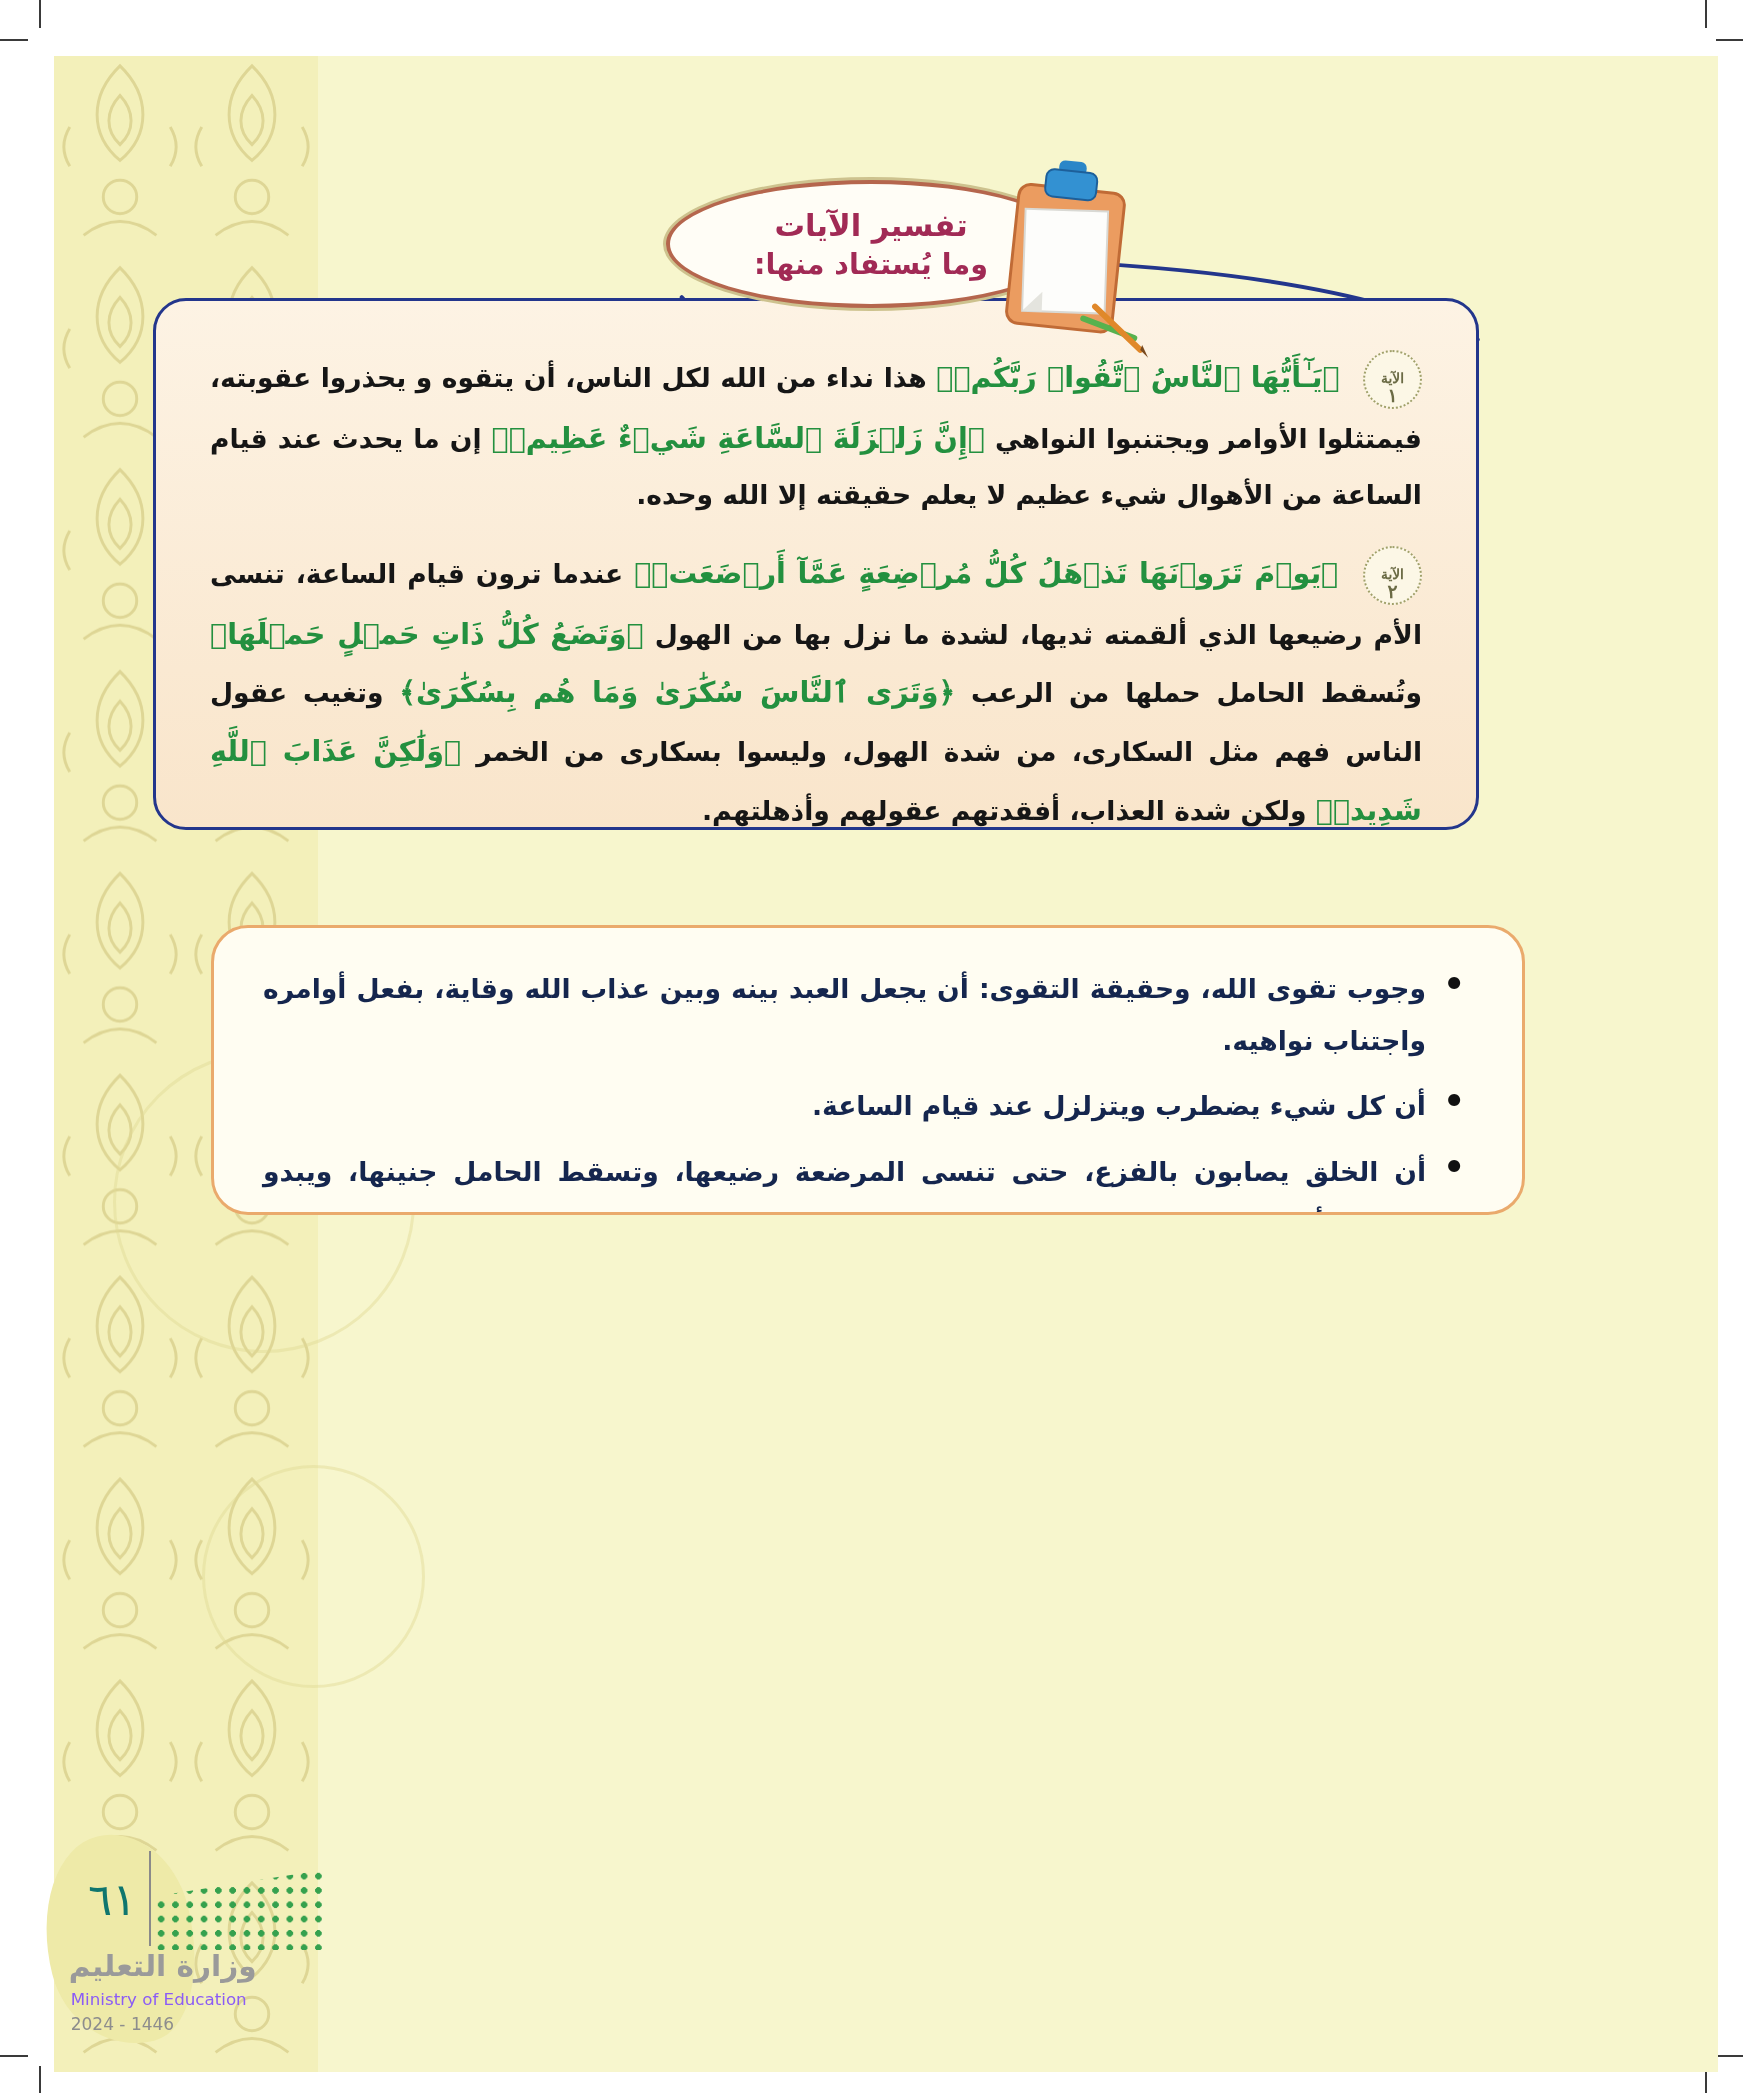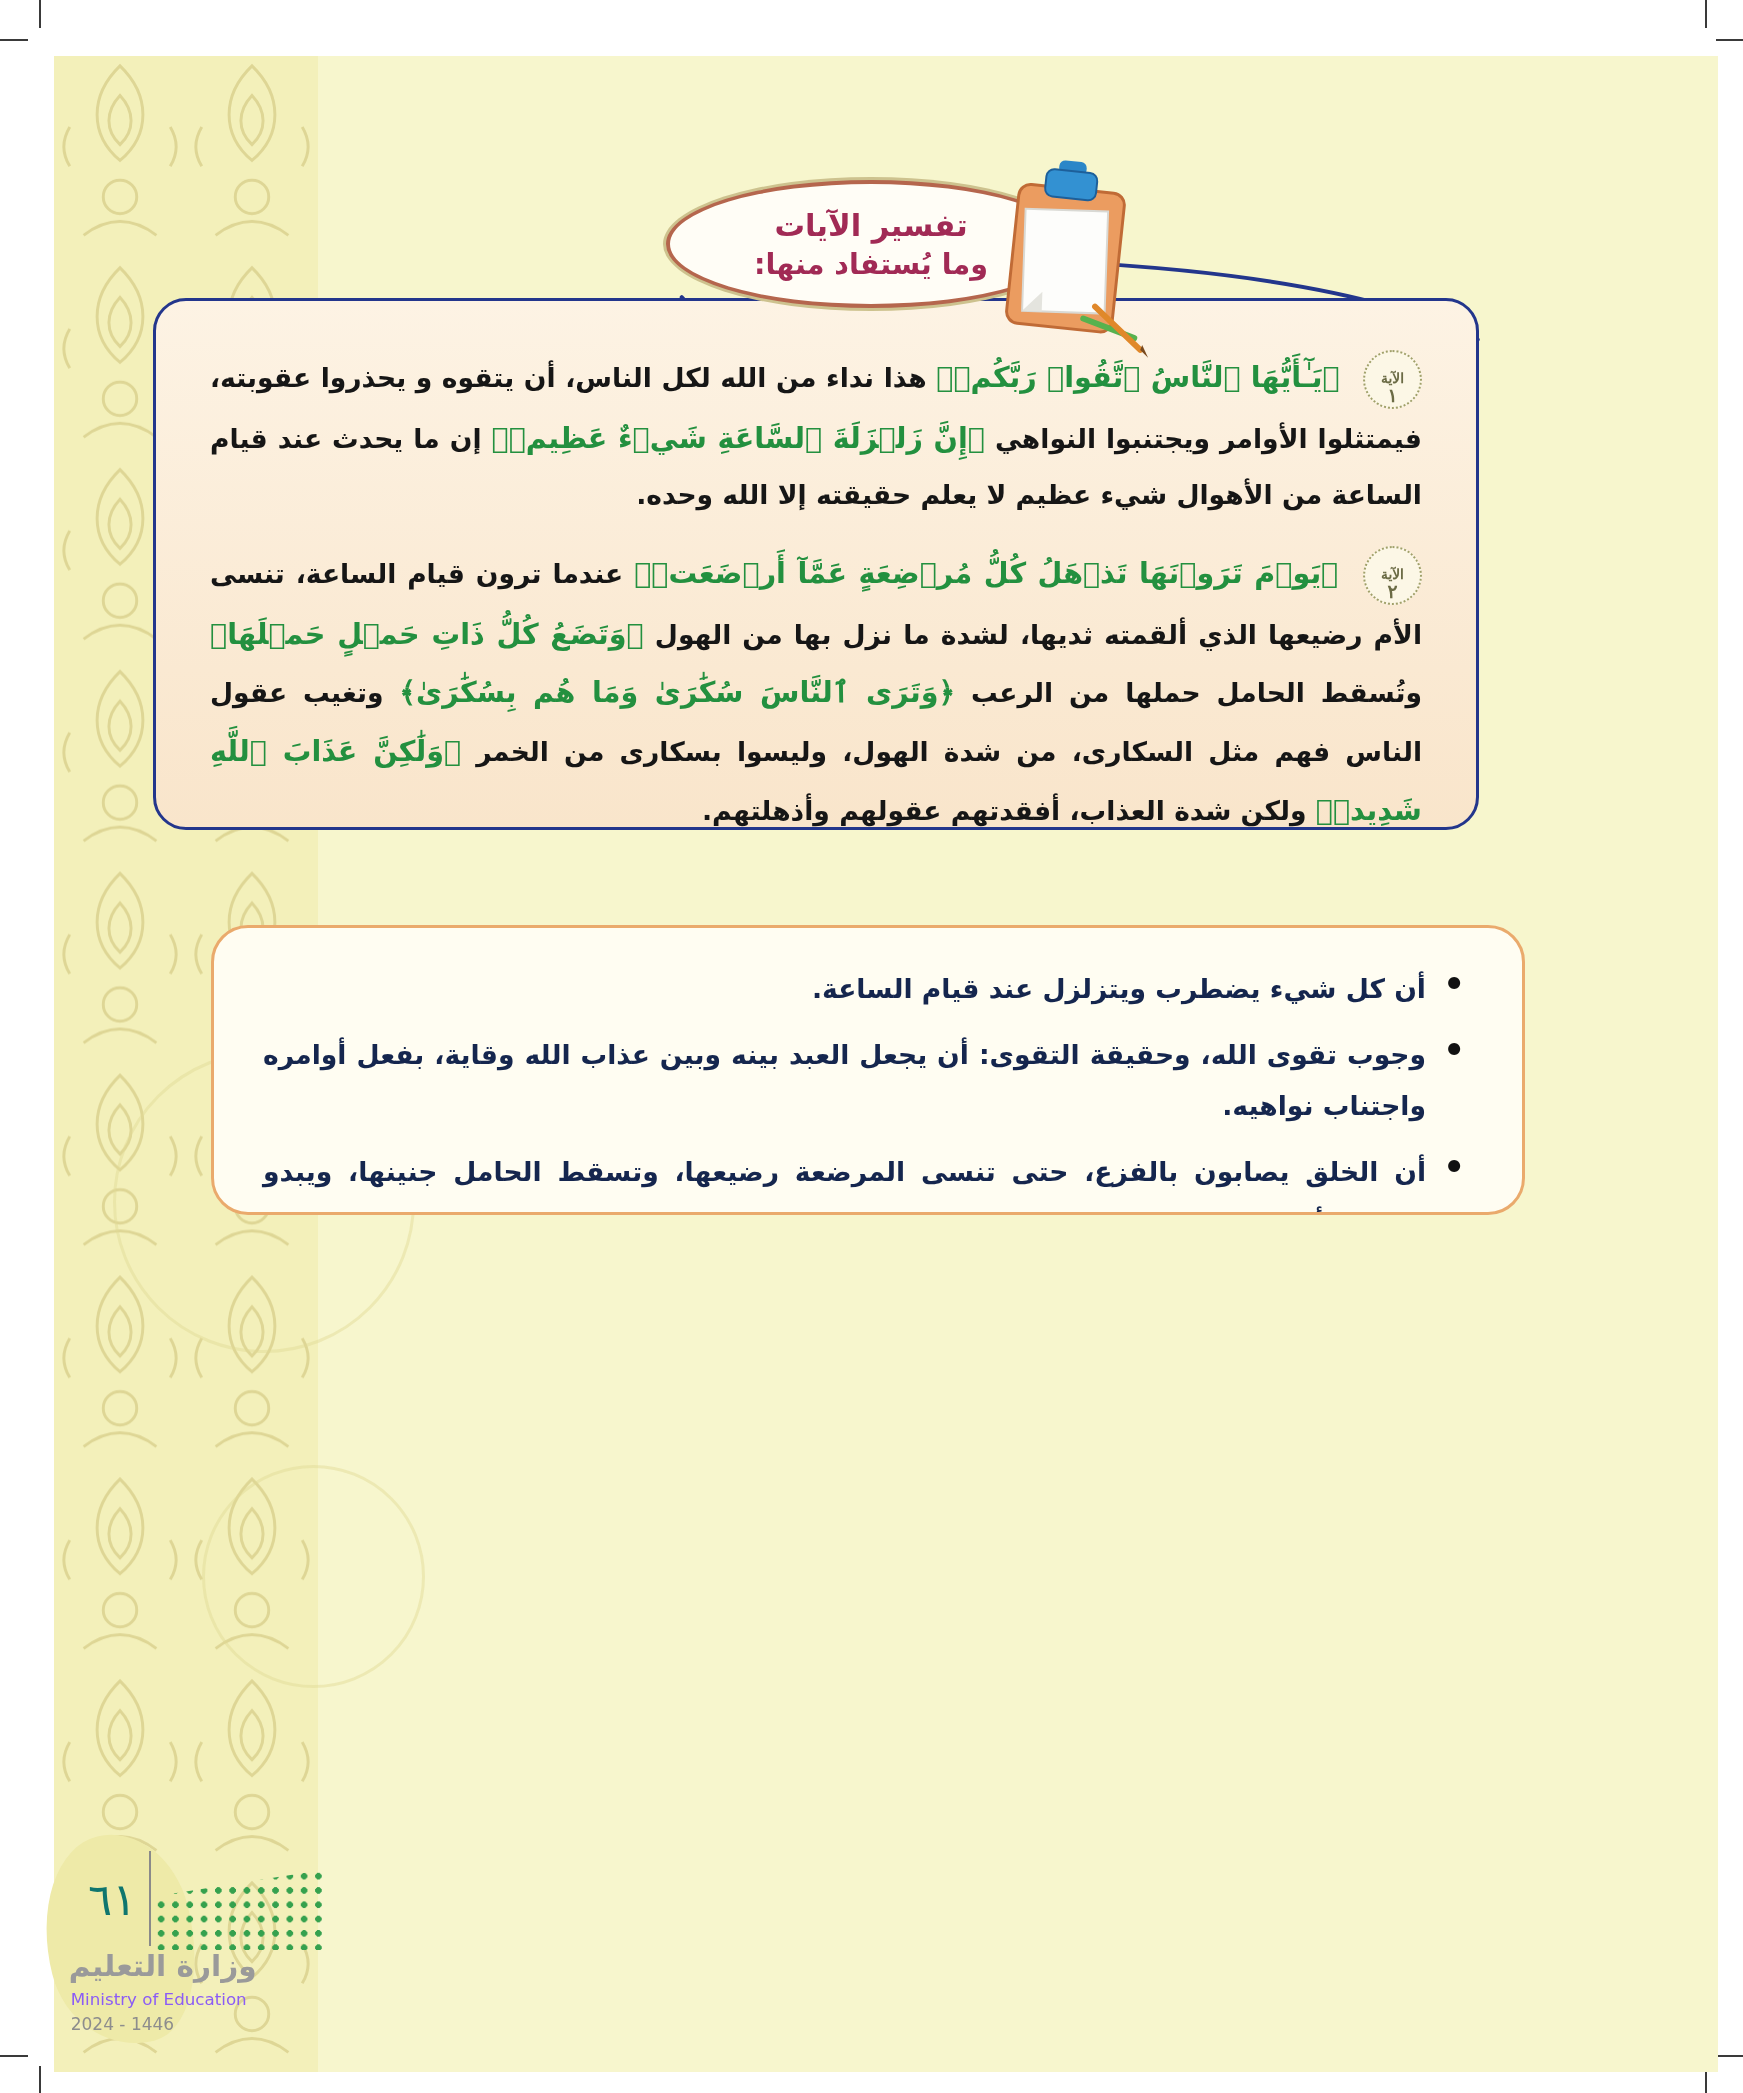--- a/index.html
+++ b/index.html
@@ -162,24 +162,24 @@
         <span>وتغيب عقول الناس فهم مثل السكارى، من شدة الهول، وليسوا بسكارى من الخمر</span>
         <span class="quran">﴿وَلَٰكِنَّ عَذَابَ ٱللَّهِ شَدِيدٞ﴾</span>
         <span>ولكن شدة العذاب، أفقدتهم عقولهم وأذهلتهم.</span>
       </p>
     </div>
 
 
     <div class="benefits-box">
       <ul class="benefits-list">
         <li>
-          <span>أن كل شيء يضطرب ويتزلزل عند قيام الساعة.</span>
+          <span>وجوب تقوى الله، وحقيقة التقوى: أن يجعل العبد بينه وبين عذاب الله وقاية، بفعل أوامره واجتناب نواهيه.</span>
         </li>
         <li>
-          <span>وجوب تقوى الله، وحقيقة التقوى: أن يجعل العبد بينه وبين عذاب الله وقاية، بفعل أوامره واجتناب نواهيه.</span>
+          <span>أن كل شيء يضطرب ويتزلزل عند قيام الساعة.</span>
         </li>
         <li>
           <span>أن الخلق يصابون بالفزع، حتى تنسى المرضعة رضيعها، وتسقط الحامل جنينها، ويبدو الناس كأنهم سكارى.</span>
         </li>
       </ul>
     </div>
 
     <div class="leaf"></div>
     <div class="pageno">٦١</div>
     <div class="logo-line"></div>

